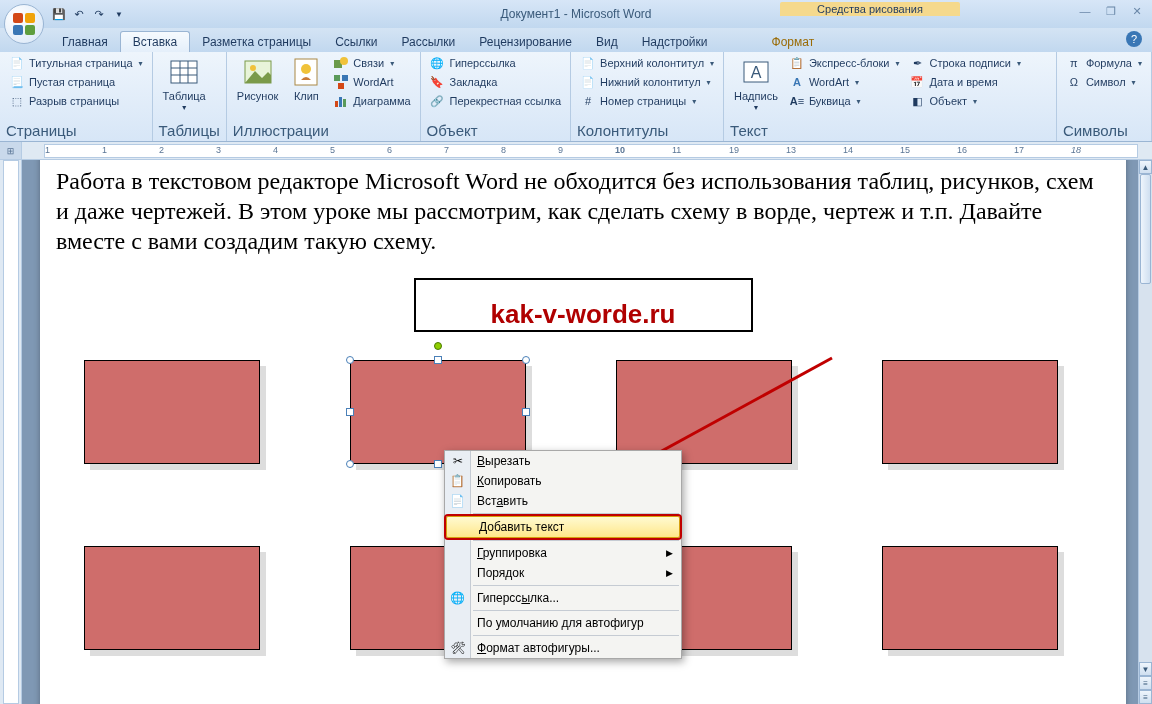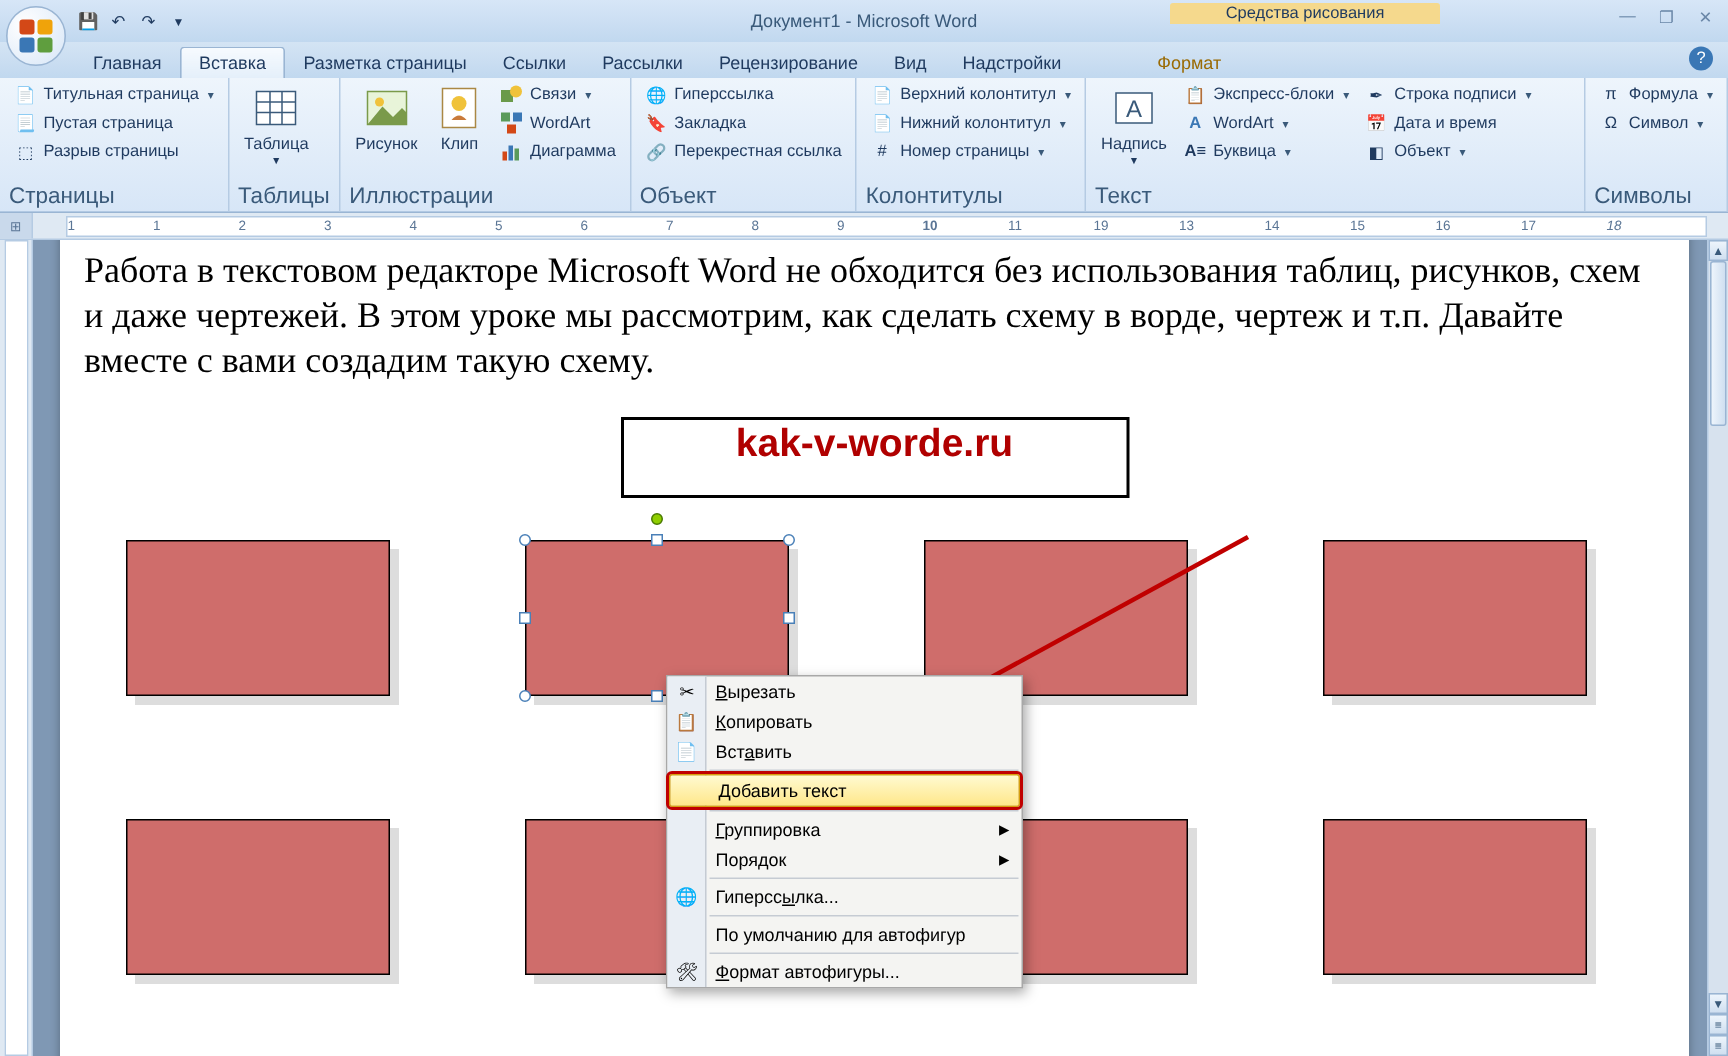--- a/index.html
+++ b/index.html
@@ -41,21 +41,21 @@
 .ruler-h .scale { position:absolute; left:44px; right:14px; top:2px; height:14px; background:#fff; border:1px solid #b5cbe3; }
 .ruler-h .tick { position:absolute; top:0; font-size:9px; }
 
 .workarea { position:relative; height: 544px; background:#7f98b4; display:flex; }
 .ruler-v { width:22px; background:#dfe9f3; border-right:1px solid #b5cbe3; position:relative; }
 .ruler-v .scale { position:absolute; left:3px; top:0; bottom:0; width:16px; background:#fff; border:1px solid #b5cbe3; }
 .page-wrap { flex:1; overflow:hidden; position:relative; }
 .page { position:absolute; left:18px; top:-6px; width:1086px; background:#fff; padding: 12px 16px 40px 16px; box-shadow:0 0 6px rgba(0,0,0,0.3); }
 .doc-text { font-family: "Times New Roman", serif; font-size: 24px; color:#000; line-height:1.25; }
 
-.banner-box { border:2px solid #000; width:339px; height:54px; margin: 22px auto 22px auto; display:flex; align-items:flex-start; justify-content:center; }
+.banner-box { border:2px solid #000; width:339px; height:54px; margin: 22px auto 22px auto; display:flex; align-items:flex-end; justify-content:center; }
 .banner-box span { font-family:Arial,sans-serif; font-size:26px; font-weight:bold; color:#b00000; }
 .subtitle { text-align:center; font-family:Arial,sans-serif; font-size:24px; color:#b00000; margin-bottom:6px; }
 
 .shapes { position:relative; height:340px; }
 .rect { position:absolute; width:176px; height:104px; background:#cf6d6b; border:1px solid #000; }
 .rect::after { content:""; position:absolute; right:-6px; bottom:-6px; width:100%; height:100%; background:#000; z-index:-1; }
 .rect-shadow { position:absolute; width:176px; height:104px; background:#ddd; }
 .sel-handle { position:absolute; width:8px; height:8px; background:#fff; border:1px solid #4a80b8; border-radius:50%; }
 .sel-handle.sq { border-radius:0; }
 .rot-handle { position:absolute; width:8px; height:8px; background:#8fce00; border:1px solid #4a7a00; border-radius:50%; }

